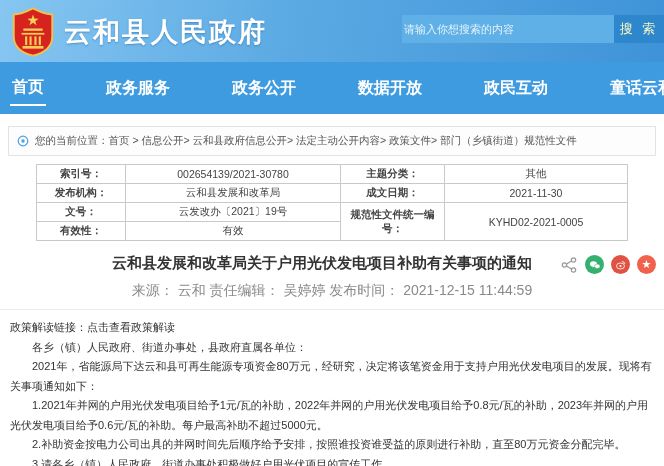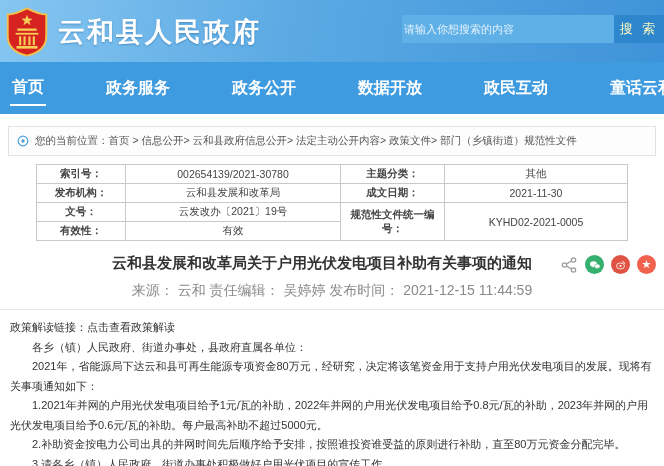--- a/index.html
+++ b/index.html
@@ -2,21 +2,21 @@
 <html><head>
 <meta charset="utf-8">
 <style>
   * { margin:0; padding:0; box-sizing:border-box; }
   html,body { width:664px; height:466px; overflow:hidden; background:#fff;
     font-family:"Liberation Sans","DejaVu Sans",sans-serif; }
 
   
   .header { position:relative; height:62px;
     background:linear-gradient(100deg,#86c6f1 0%,#5aa9e3 45%,#3e93d8 100%); }
-  .brand { position:absolute; left:6px; top:7px; display:flex; align-items:center; gap:10px; }
+  .brand { position:absolute; left:12px; top:7px; display:flex; align-items:center; gap:10px; }
   .emblem { width:42px; height:50px; display:block; }
   .site-title { color:#fff; font-size:27px; font-weight:bold; letter-spacing:2px;
     text-shadow:0 1px 2px rgba(0,60,120,.35); }
   .search { position:absolute; right:0; top:15px; display:flex; }
   .search input { width:212px; height:28px; border:none; outline:none; padding:0 2px;
     background:#5fb0e6; color:#fff; font-size:11px; }
   .search input::placeholder { color:#e3f2fd; }
   .search button { width:50px; height:28px; border:none; background:#2e86cc; color:#fef9c3;
     font-size:13px; letter-spacing:3px; cursor:pointer; }
 

